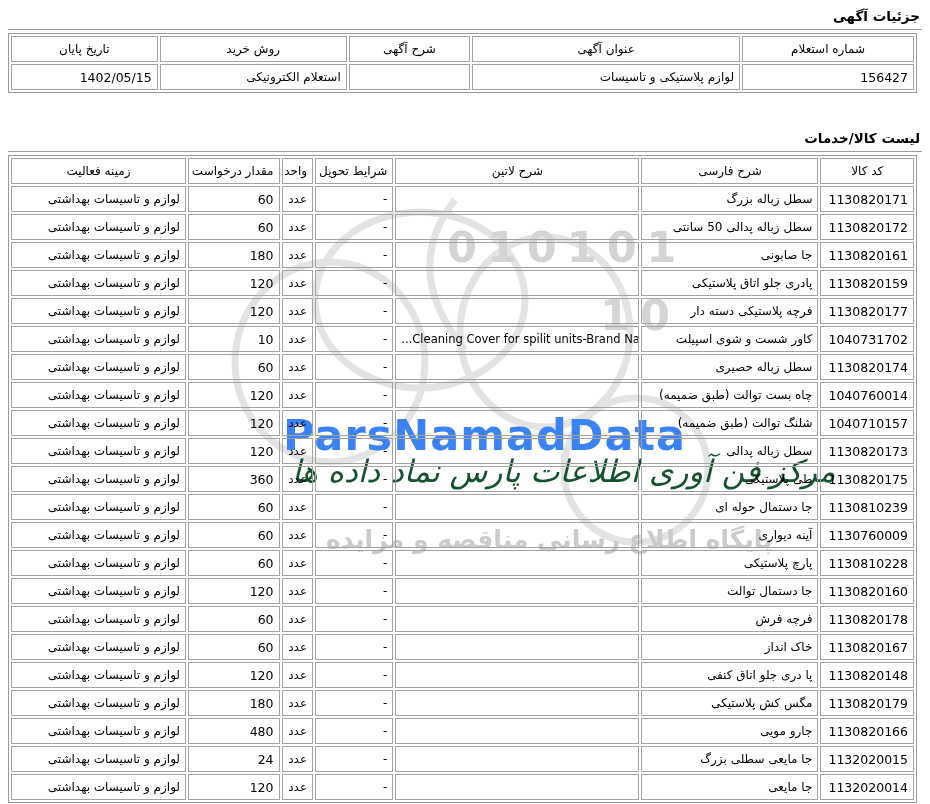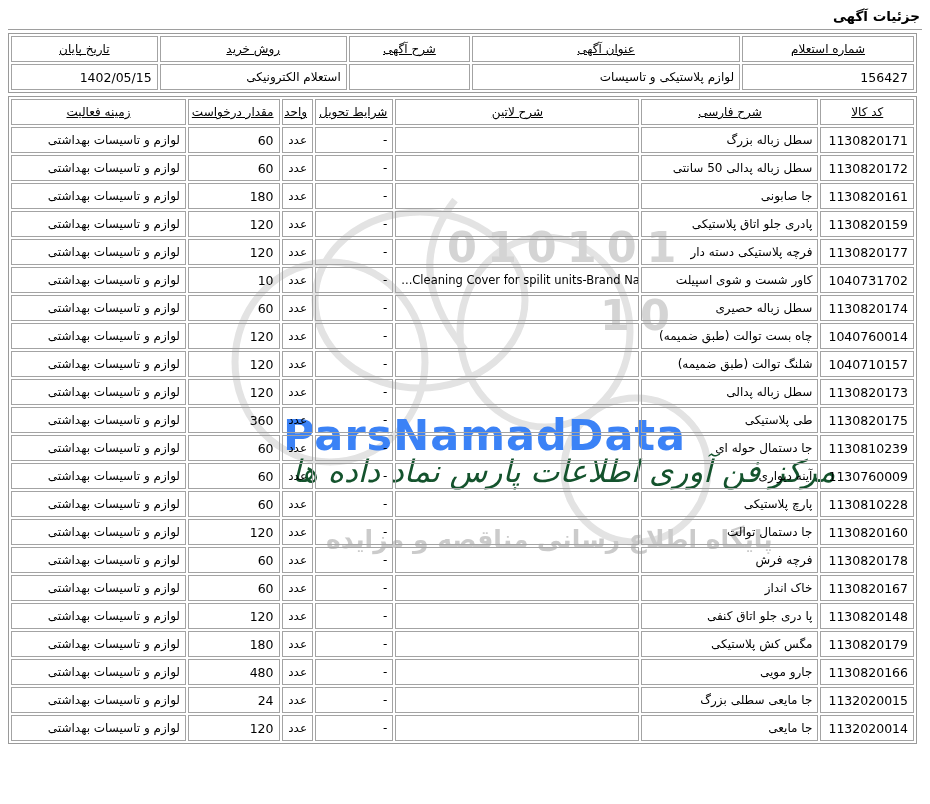--- a/index.html
+++ b/index.html
@@ -30,21 +30,21 @@
   table.grid{
     direction:rtl;border-collapse:separate;border-spacing:2px;
     border:1px solid #9a9a9a;table-layout:fixed;width:909px;margin-top:3px;
     background:transparent;
   }
   .grid th,.grid td{
     border:1px solid #a3a3a3;font-size:12px;font-weight:normal;
     padding:1px 5px;height:22px;vertical-align:middle;
     overflow:hidden;white-space:nowrap;background:transparent;
   }
-  .grid th{text-align:center;text-decoration:underline;}
+  .grid th{text-align:center;}
   .grid td{text-align:right;}
   td.num{direction:ltr;text-align:right;font-size:12.5px;}
   td.latin{direction:ltr;text-align:right;font-size:11.5px;}
 </style>
 </head>
 <body>
 
 <div class="page">
 
   <div class="wm-layer">
@@ -89,20 +89,21 @@
         <tr>
           <td class="num">156427</td>
           <td>لوازم پلاستیکی و تاسیسات</td>
           <td></td>
           <td>استعلام الکترونیکی</td>
           <td class="num">1402/05/15</td>
         </tr>
       </tbody>
     </table>
 
+    <div class="section-title second">لیست کالا/خدمات</div>
 
     <table class="grid">
       <colgroup>
         <col style="width:92px">
           <col style="width:174px">
           <col style="width:240px">
         <col style="width:77px">
           <col style="width:31px">
           <col style="width:90px">
           <col style="width:172px">

